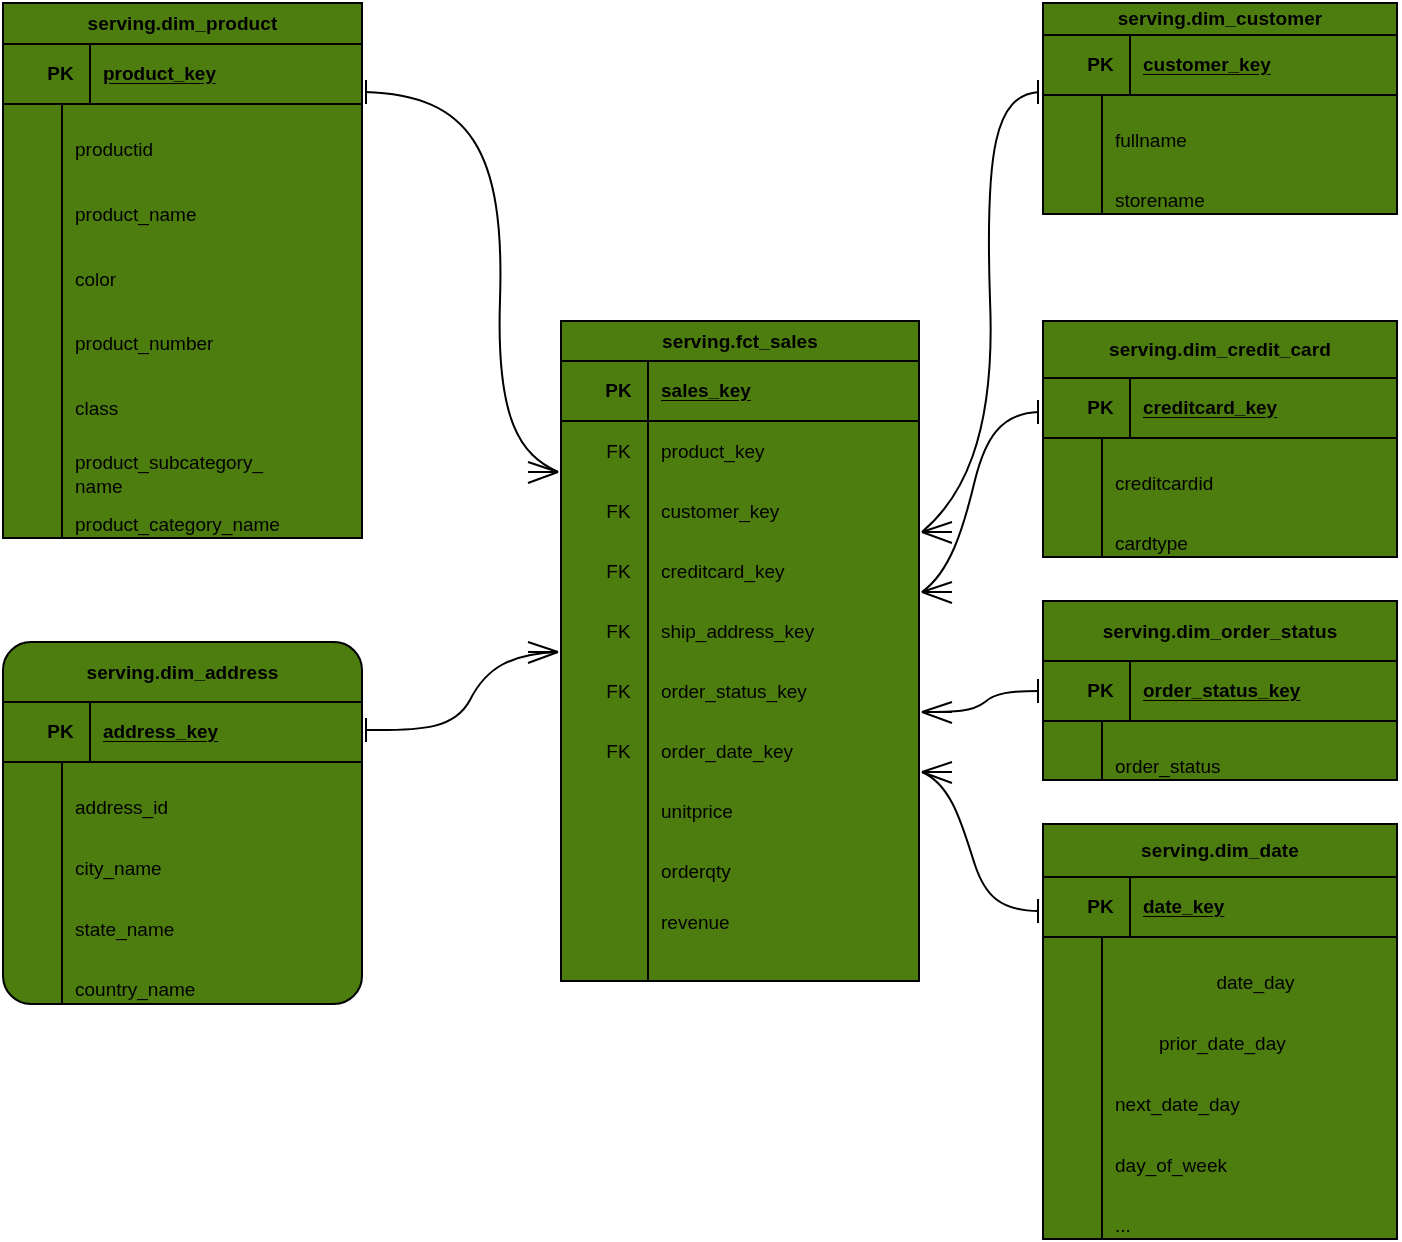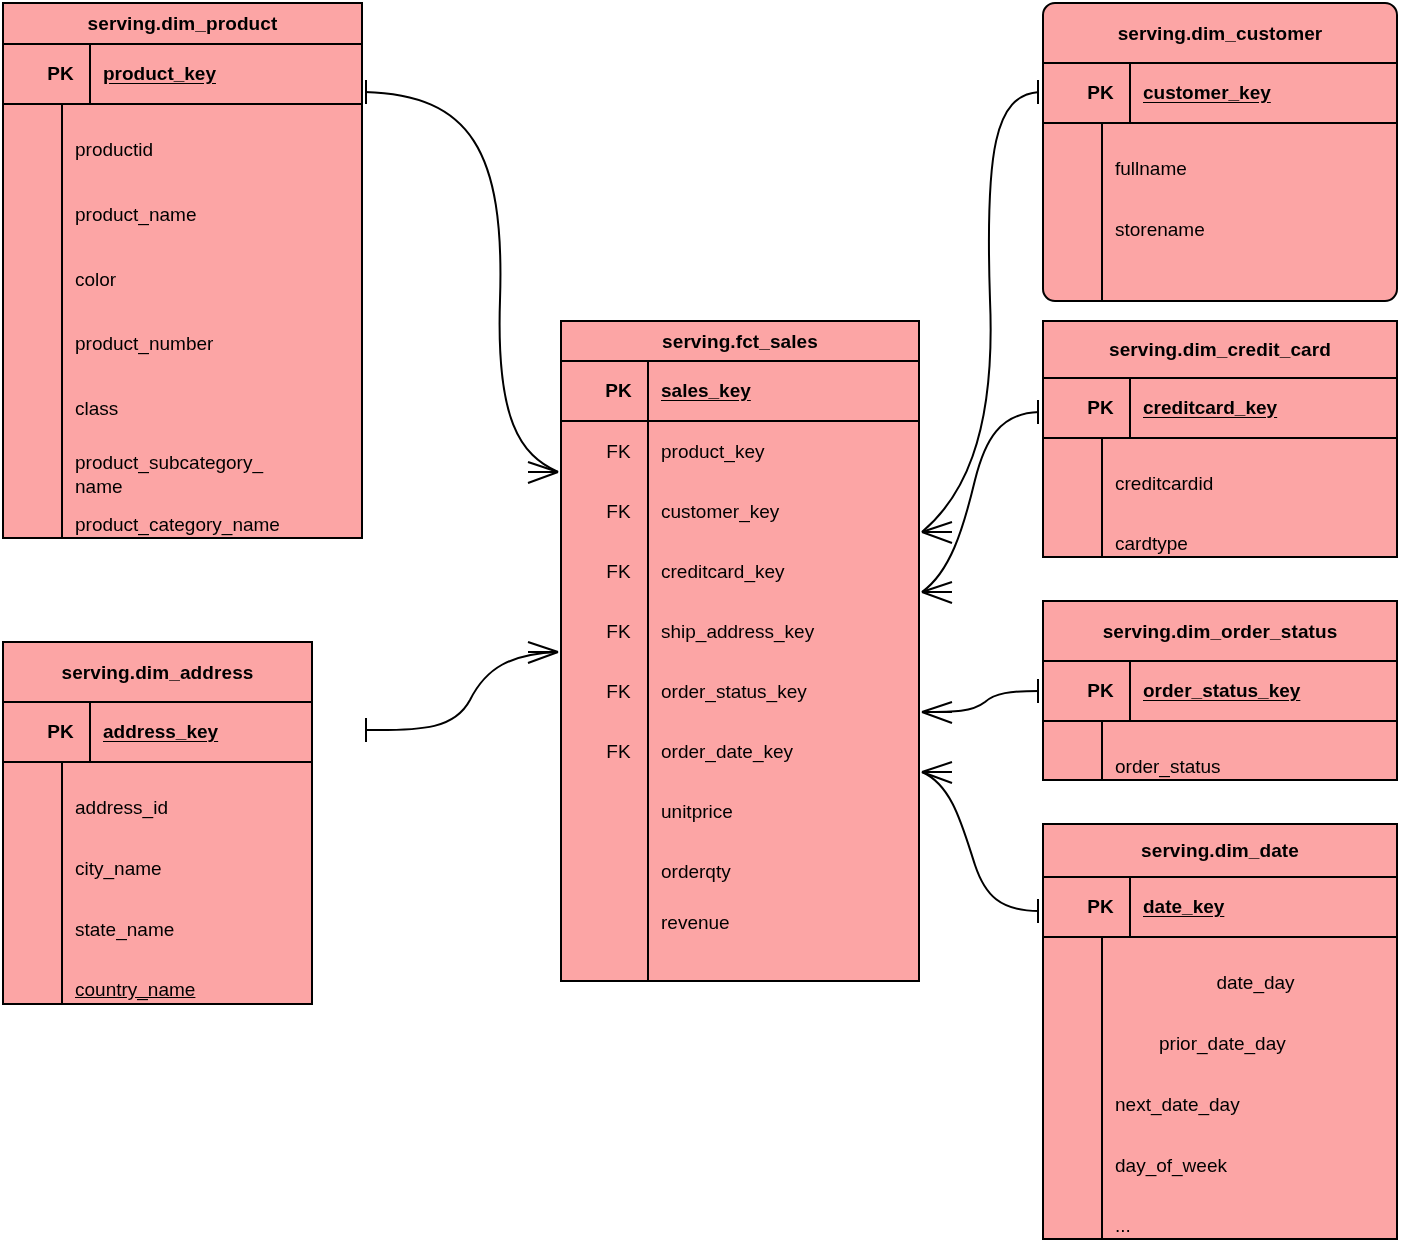--- a/index.html
+++ b/index.html
@@ -15,21 +15,21 @@
     position: relative;
     width: 1402px;
     height: 1242px;
     background: #ffffff;
     overflow: hidden;
   }
   .entity {
     position: absolute;
     box-sizing: border-box;
     border: 2px solid #000000;
-    background: #fca5a5;
+    background: #4d7c0f;
     display: flex;
     flex-direction: column;
   }
   .entity-title {
     box-sizing: border-box;
     border-bottom: 2px solid #000000;
     text-align: center;
     font-weight: bold;
     font-size: 19px;
     line-height: 1;
@@ -141,33 +141,33 @@
         <div class="attr" style="padding-top:41px;">color</div>
         <div class="attr" style="padding-top:41px;">product_number</div>
         <div class="attr" style="padding-top:41px;">class</div>
         <div class="attr multiline" style="padding-top:30px;">product_subcategory_
 name</div>
         <div class="attr" style="padding-top:15px;">product_category_name</div>
       </div>
     </div>
   </div>
 
-  <div class="entity" style="left:2px; top:641px; width:311px; height:364px;">
+  <div class="entity" style="left:2px; top:641px; width:361px; height:364px;border-radius:29px;">
     <div class="entity-title" style="height:60px;">serving.dim_address</div>
     <div class="erow key-row" style="height:60px;">
       <div class="keycell pk">PK</div>
       <div class="namecell">address_key</div>
     </div>
     <div class="attrblock">
       <div class="keygutter"></div>
       <div class="attrs">
         <div class="attr" style="padding-top:13px;">address_id</div>
         <div class="attr" style="padding-top:37px;">city_name</div>
         <div class="attr" style="padding-top:37px;">state_name</div>
-        <div class="attr" style="padding-top:37px;text-decoration:underline;">country_name</div>
+        <div class="attr" style="padding-top:37px;">country_name</div>
       </div>
     </div>
   </div>
 
   <div class="entity" style="left:560px; top:320px; width:360px; height:662px;">
     <div class="entity-title" style="height:60px;">serving.fct_sales</div>
     <div class="erow key-row" style="height:60px;">
       <div class="keycell pk">PK</div>
       <div class="namecell">sales_key</div>
     </div>
@@ -204,21 +204,21 @@
         <div class="keycell"></div>
         <div class="namecell">orderqty</div>
       </div>
       <div class="erow" style="height:78px;">
         <div class="keycell"></div>
         <div class="namecell" style="align-items:flex-start; padding-top:10px;">revenue</div>
       </div>
     </div>
   </div>
 
-  <div class="entity" style="left:1042px; top:2px; width:356px; height:300px;border-radius:13px;">
+  <div class="entity" style="left:1042px; top:2px; width:356px; height:213px;">
     <div class="entity-title" style="height:60px;">serving.dim_customer</div>
     <div class="erow key-row" style="height:60px;">
       <div class="keycell pk">PK</div>
       <div class="namecell">customer_key</div>
     </div>
     <div class="attrblock">
       <div class="keygutter"></div>
       <div class="attrs">
         <div class="attr" style="padding-top:13px;">fullname</div>
         <div class="attr" style="padding-top:37px;">storename</div>

